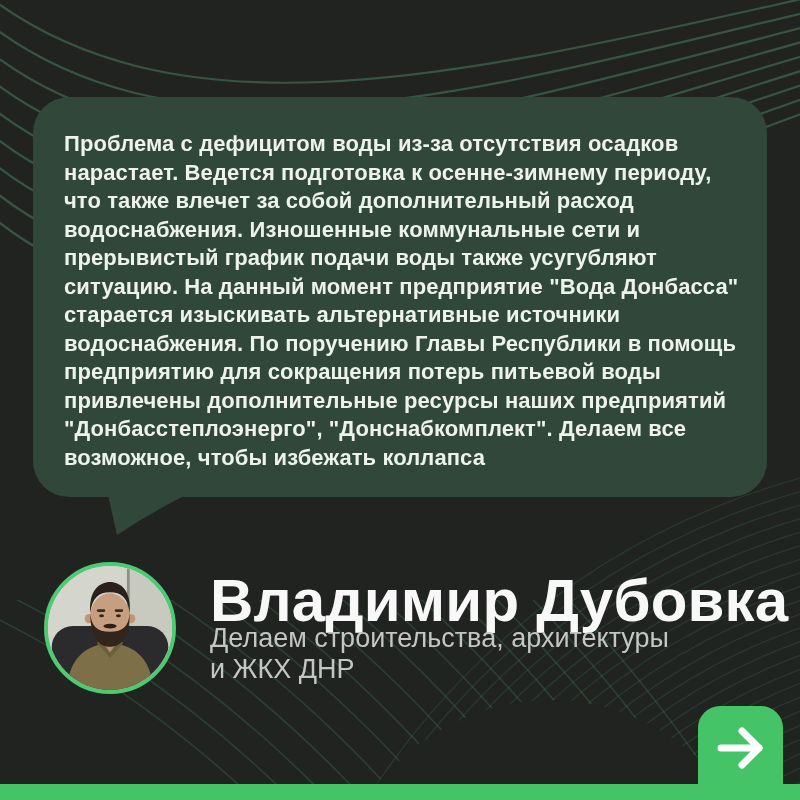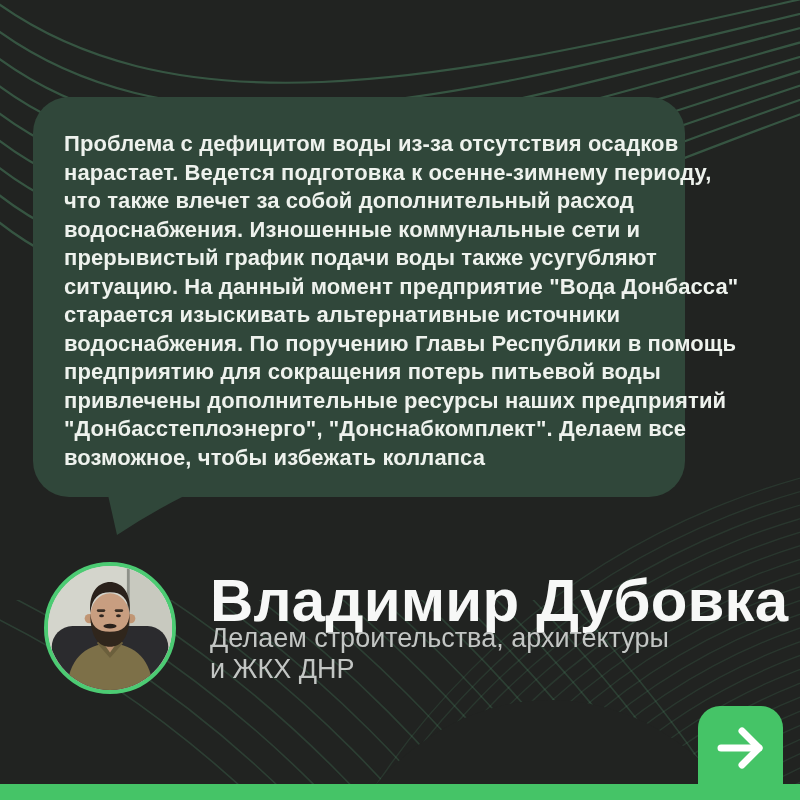--- a/index.html
+++ b/index.html
@@ -6,21 +6,21 @@
     --bg:#212321; --bubble:#30473A; --accent:#45C467; --avatar-ring:#4CCB73;
     --quote-color:#EEF2ED; --name-color:#F7F8F7; --title-color:#C3C6C4; --line-color:#4B8763;
   }
   *{margin:0;padding:0;box-sizing:border-box;}
   html,body{width:800px;height:800px;overflow:hidden;}
   body{background:var(--bg);font-family:"Liberation Sans","DejaVu Sans",sans-serif;position:relative;}
   .stage{position:absolute;inset:0;}
   .bg-svg{position:absolute;left:0;top:0;width:800px;height:800px;}
 
   .bubble{
-    position:absolute;left:33px;top:97px;width:652px;height:400px;
+    position:absolute;left:33px;top:97px;width:734px;height:400px;
     background:var(--bubble);border-radius:36px;
   }
   .bubble p{
     position:absolute;left:31px;top:33px;width:688px;
     color:var(--quote-color);font-size:22px;line-height:28.5px;font-weight:700;
     white-space:pre-line;letter-spacing:0.1px;
   }
   .tail{position:absolute;left:100px;top:495px;width:100px;height:44px;}
 
   .avatar{

